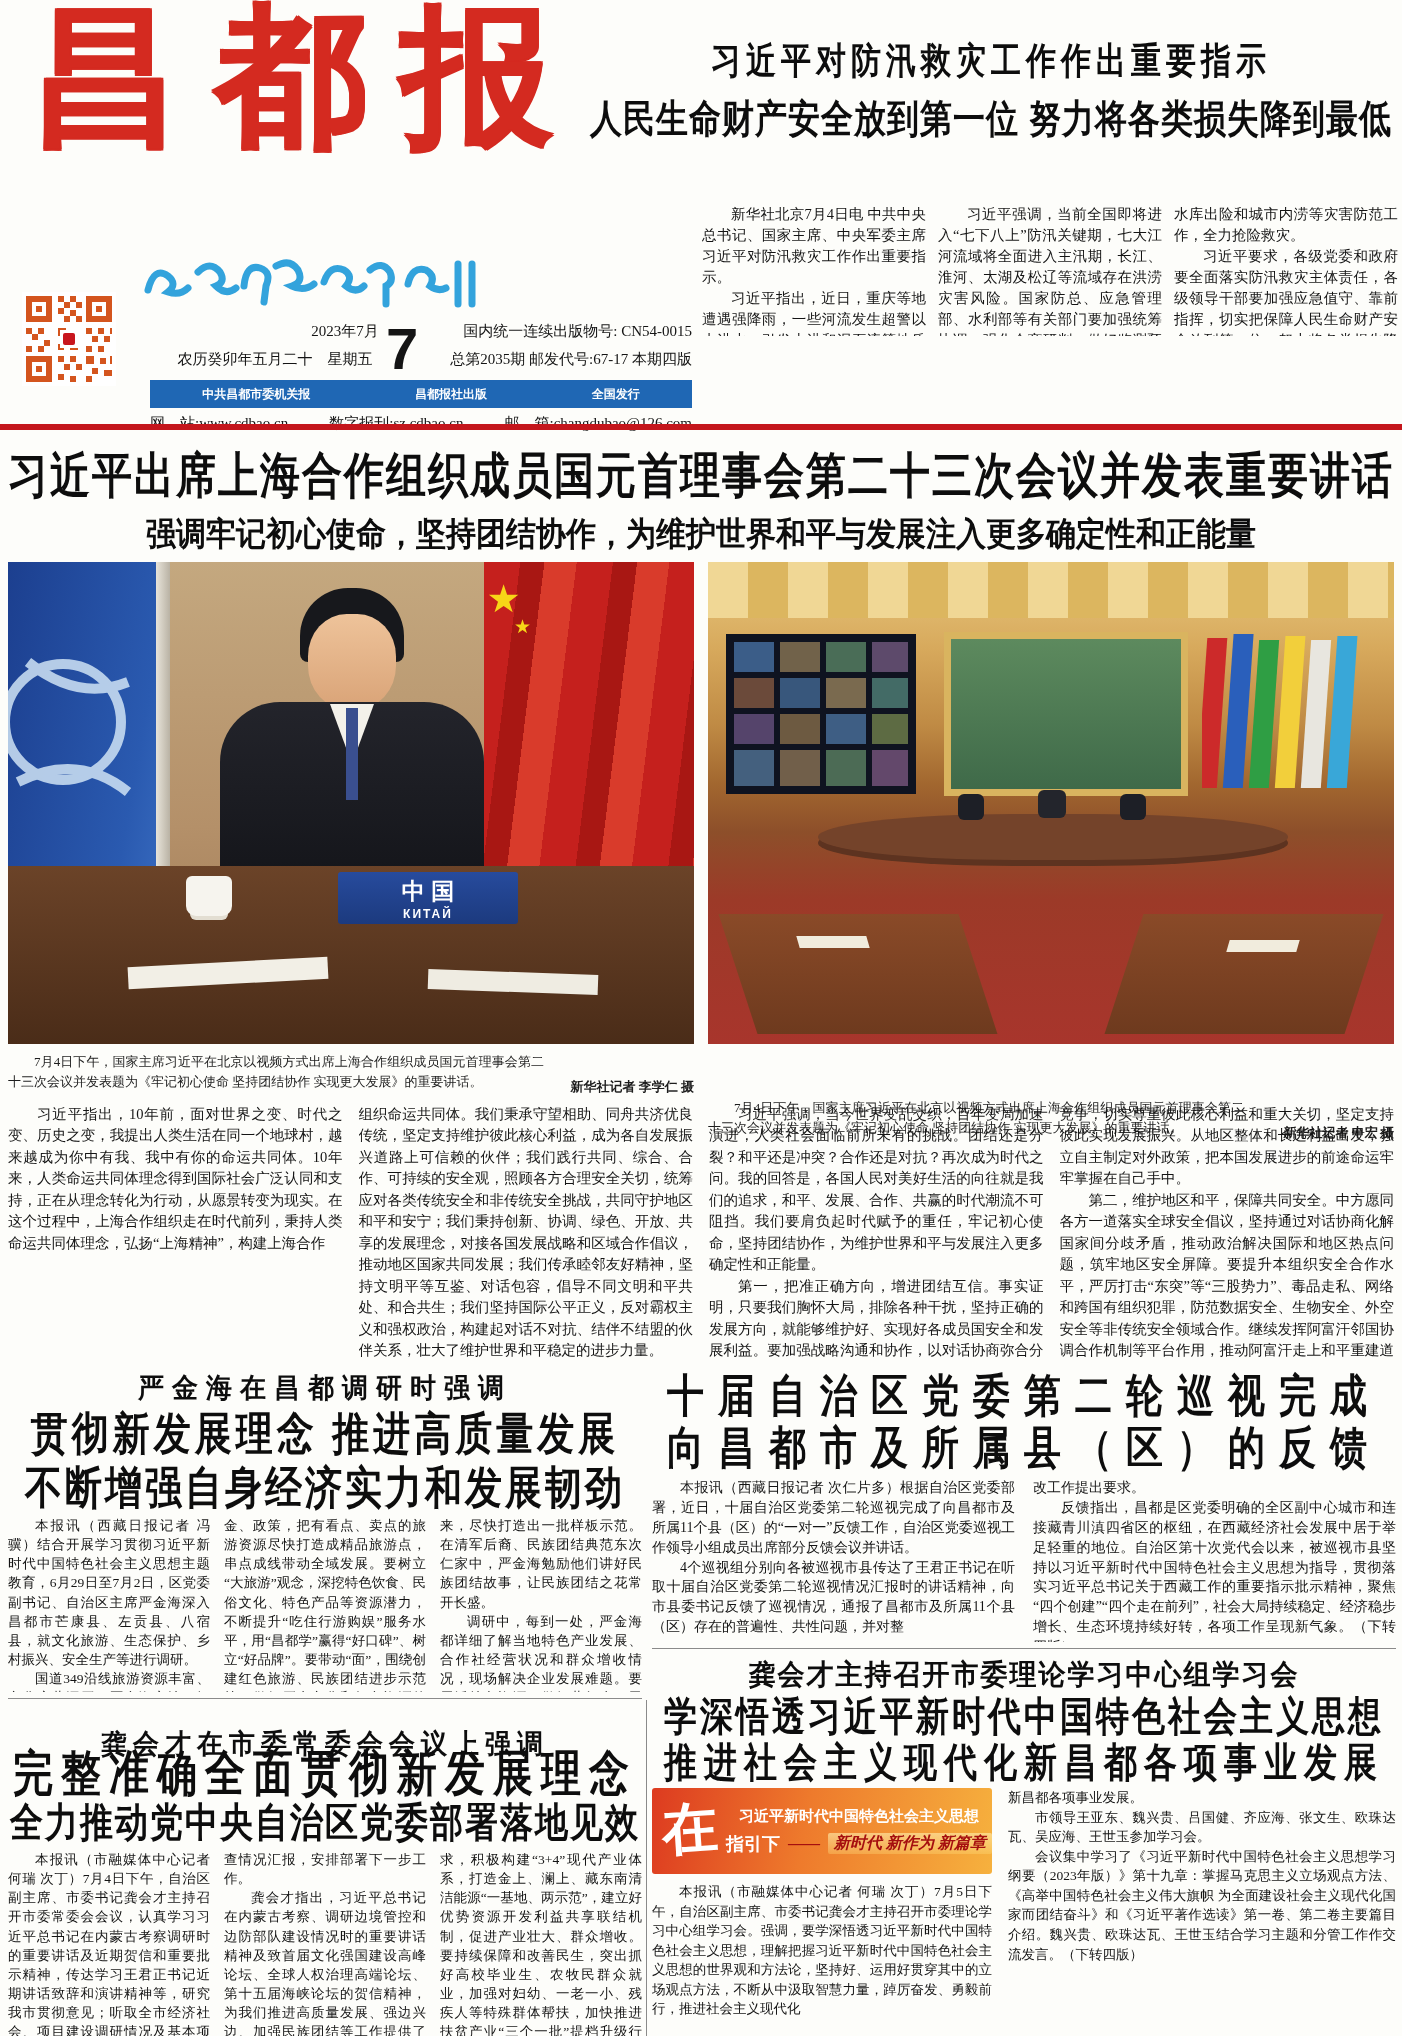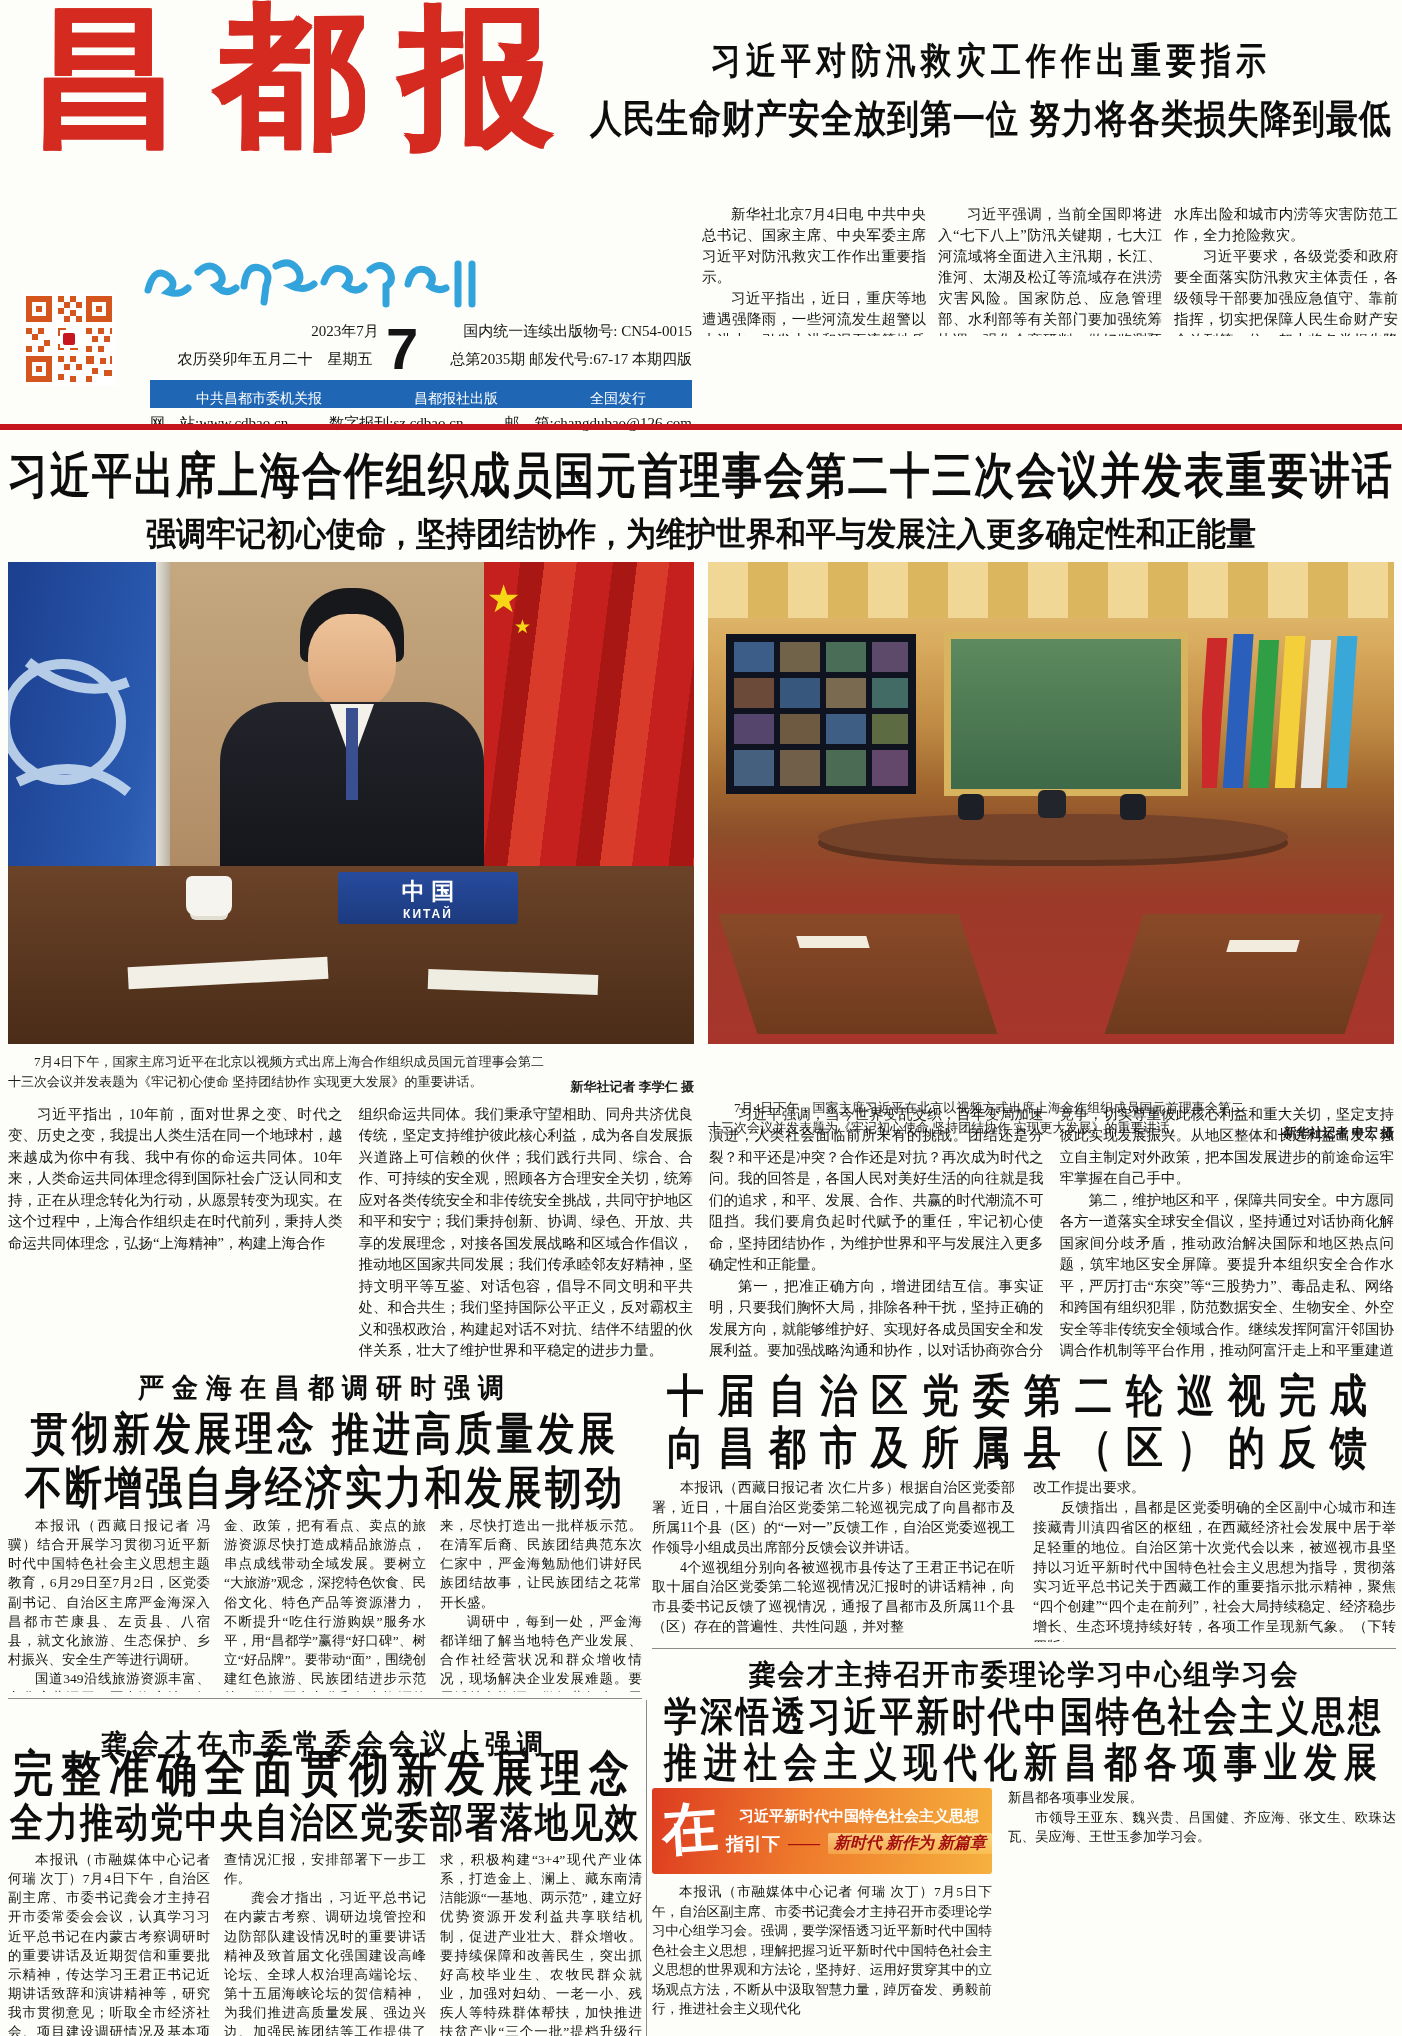--- a/index.html
+++ b/index.html
@@ -13,22 +13,22 @@
   .bodytext p{margin:0;text-indent:2em;}
   .bodytext.cont p:first-child{text-indent:0;}
   .cols{display:flex;}
   .col{overflow:hidden;}
   
   .masthead-title{font-size:152px;font-weight:bold;color:#d42a20;letter-spacing:34px;
       font-family:"Liberation Serif","DejaVu Serif",serif;line-height:1.1;
       text-shadow:2px 0 0 #d42a20,0 2px 0 #d42a20,2px 2px 0 #d42a20;}
   .red-rule{background:#c4161c;height:6px;left:0;width:1402px;}
   .info-small{font-size:15px;}
-  .org-bar{background:#1f67b4;color:#ffffff;font-weight:normal;font-size:14px;
-      display:flex;align-items:flex-end;justify-content:space-around;
+  .org-bar{background:#1f67b4;color:#ffffff;font-weight:bold;font-size:12px;
+      display:flex;align-items:center;justify-content:space-around;
       font-family:"Liberation Sans","DejaVu Sans",sans-serif;}
   .big-day{font-size:58px;font-weight:900;font-family:"Liberation Sans","DejaVu Sans",sans-serif;line-height:1;}
   
   .photo{overflow:hidden;background:#b89a7a;}
   .caption{font-size:13px;line-height:1.55;text-align:justify;color:#1d1d1d;position:relative;}
   .caption .cap-text{text-indent:2em;display:block;padding-right:150px;}
   .caption .credit{position:absolute;right:0;bottom:1px;font-weight:bold;white-space:nowrap;}
   .hairline{background:#8a8a8a;}
   
   .banner{background:linear-gradient(100deg,#dd3b20 0%,#ee7a2c 45%,#f6b13e 100%);
@@ -352,17 +352,18 @@
             </div>
           </div>
         </div>
         <div class="col bodytext" style="flex:1;margin-top:8px;font-size:13.5px;line-height:1.45;">
             <p>本报讯（市融媒体中心记者 何瑞 次丁）7月5日下午，自治区副主席、市委书记龚会才主持召开市委理论学习中心组学习会。强调，要学深悟透习近平新时代中国特色社会主义思想，理解把握习近平新时代中国特色社会主义思想的世界观和方法论，坚持好、运用好贯穿其中的立场观点方法，不断从中汲取智慧力量，踔厉奋发、勇毅前行，推进社会主义现代化</p>
           </div>
       </div>
       <div class="col bodytext cont" style="flex:1;font-size:13.5px;line-height:1.45;">
           <p>新昌都各项事业发展。</p>
           <p>市领导王亚东、魏兴贵、吕国健、齐应海、张文生、欧珠达瓦、吴应海、王世玉参加学习会。</p>
+          <p>会议集中学习了《习近平新时代中国特色社会主义思想学习纲要（2023年版）》第十九章：掌握马克思主义立场观点方法、《高举中国特色社会主义伟大旗帜 为全面建设社会主义现代化国家而团结奋斗》和《习近平著作选读》第一卷、第二卷主要篇目介绍。魏兴贵、欧珠达瓦、王世玉结合学习主题和分管工作作交流发言。（下转四版）</p>
         </div>
     </div>
   </section>
 
 </div>
 
 </body></html>

